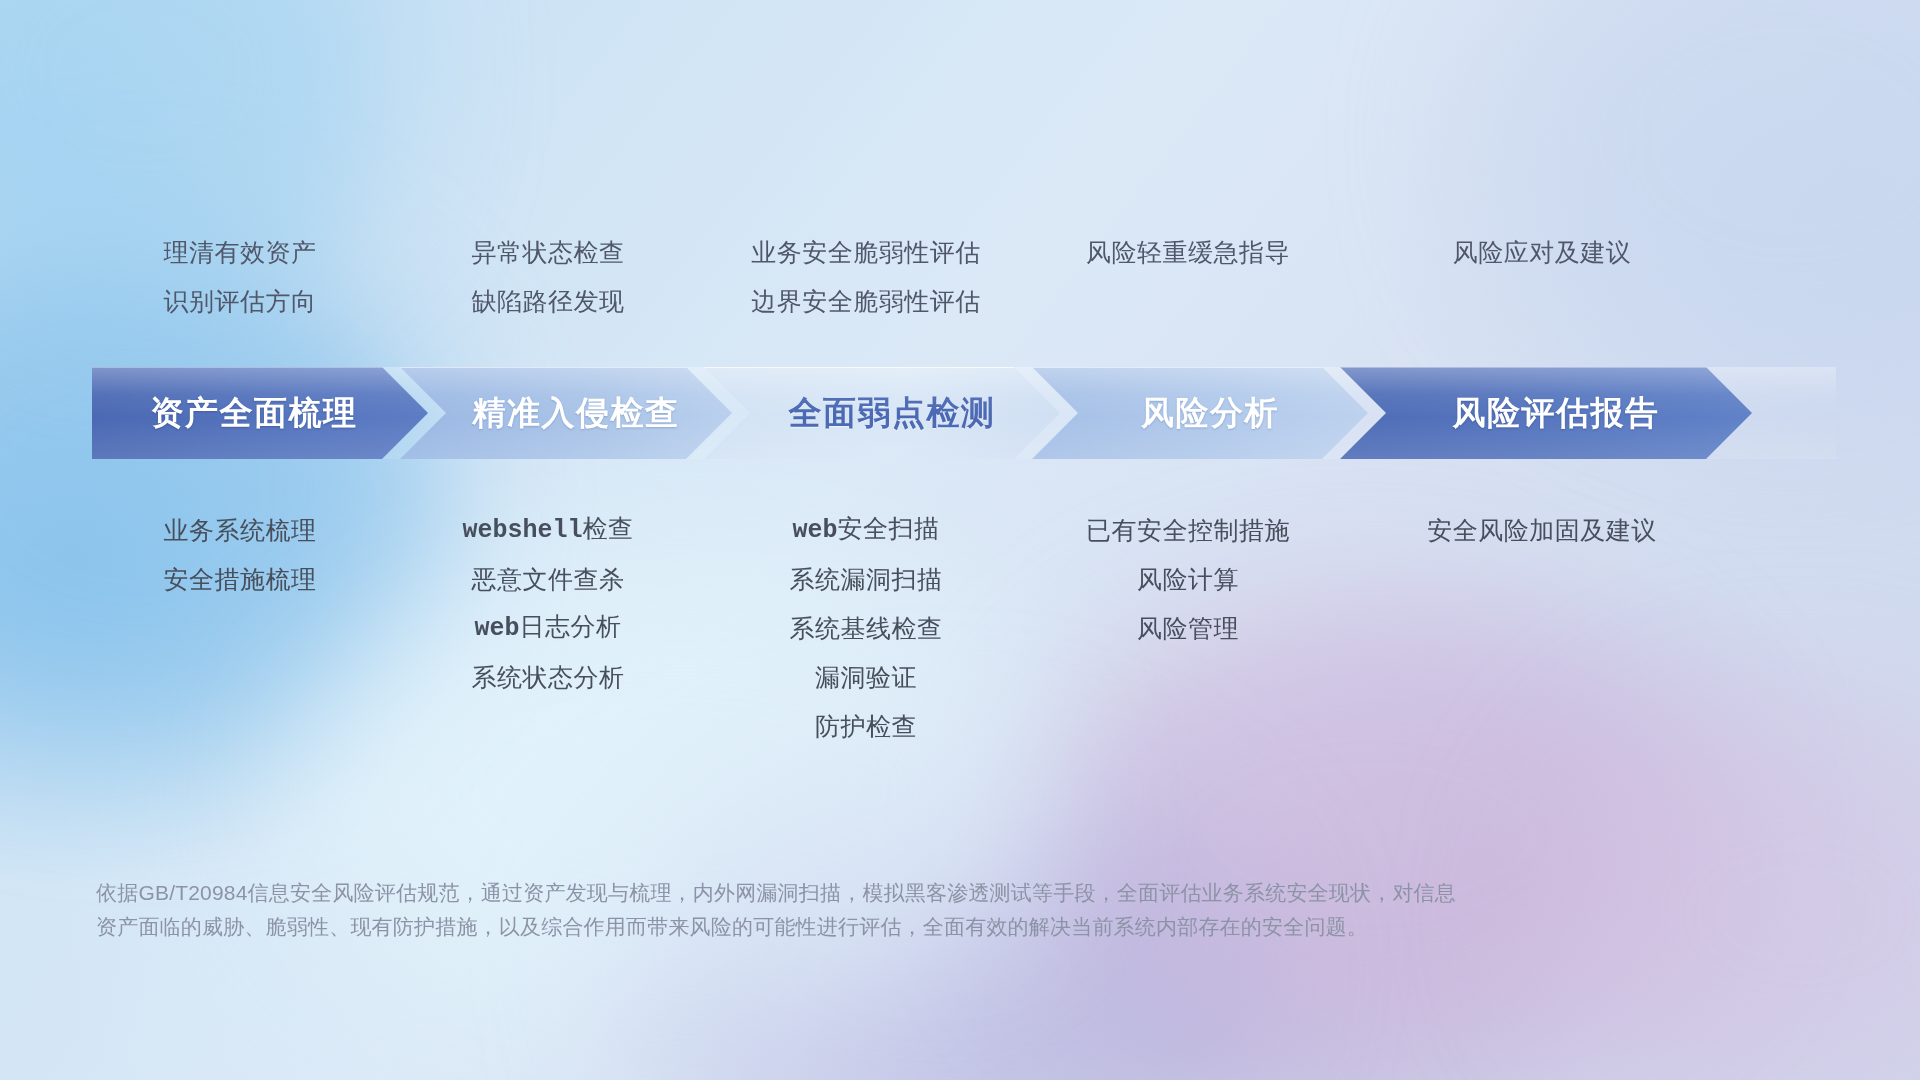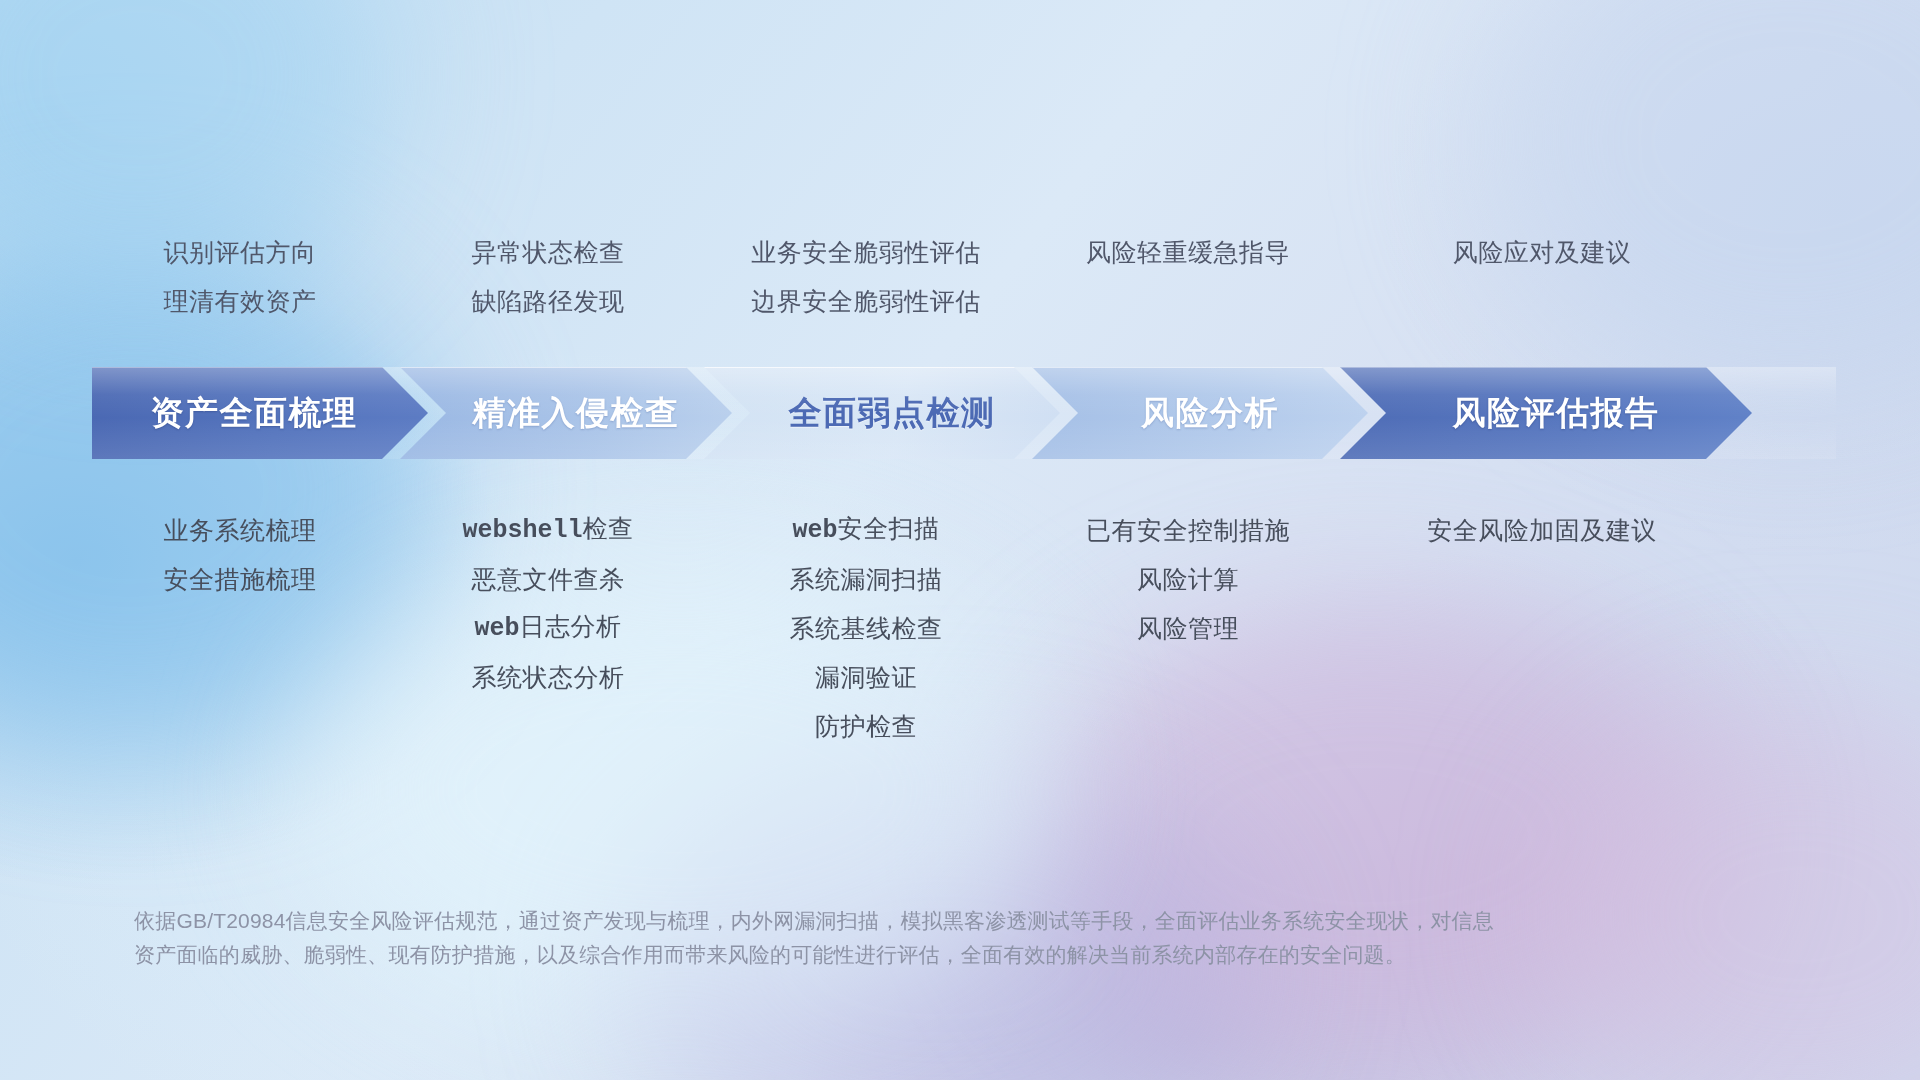--- a/index.html
+++ b/index.html
@@ -146,27 +146,26 @@
     left: 92px; top: 367px;
     width: 1744px; height: 92px;
     pointer-events: none;
     background: linear-gradient(180deg, rgba(255,255,255,0.30) 0%, rgba(255,255,255,0.06) 30%, rgba(255,255,255,0.0) 55%, rgba(255,255,255,0.10) 100%);
   }
 
   
   #footer {
     position: absolute;
     left: 96px;
-    top: 904px;
+    top: 876px;
     width: 1540px;
     font-size: 21px;
     line-height: 34px;
     color: #8d93a6;
     letter-spacing: 0.2px;
-    margin-left: 38px;
   }
   #footer p { margin: 0; }
 </style>
 </head>
 <body>
 
 <div id="stage">
 
   <div class="blob b1"></div>
   <div class="blob b2"></div>
@@ -174,22 +173,22 @@
   <div class="blob b4"></div>
   <div class="blob b5"></div>
   <div class="blob b6"></div>
   <div class="blob b7"></div>
 
   <div id="content">
 
     <div class="cols top">
 
       <div class="col">
+        <div class="c-line">理清有效资产</div>
         <div class="c-line">识别评估方向</div>
-        <div class="c-line">理清有效资产</div>
       </div>
 
       <div class="col">
         <div class="c-line">异常状态检查</div>
         <div class="c-line">缺陷路径发现</div>
       </div>
 
       <div class="col">
         <div class="c-line">业务安全脆弱性评估</div>
         <div class="c-line">边界安全脆弱性评估</div>

